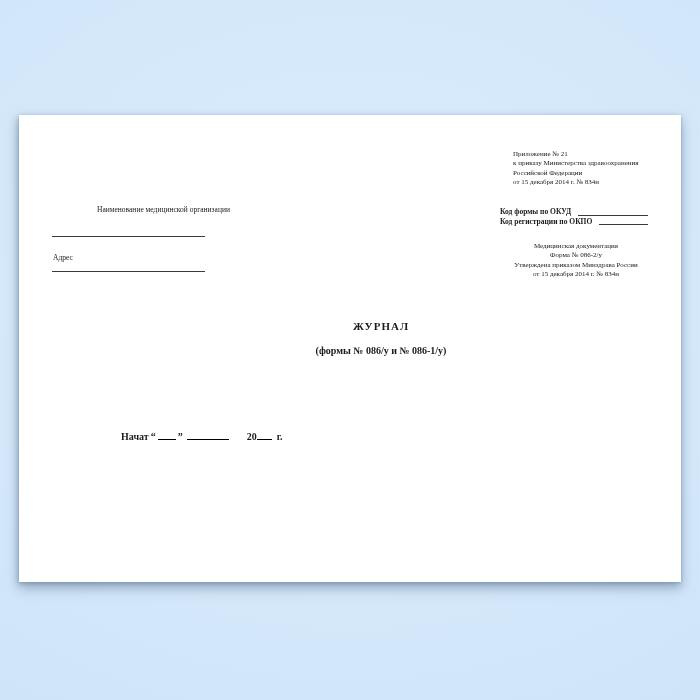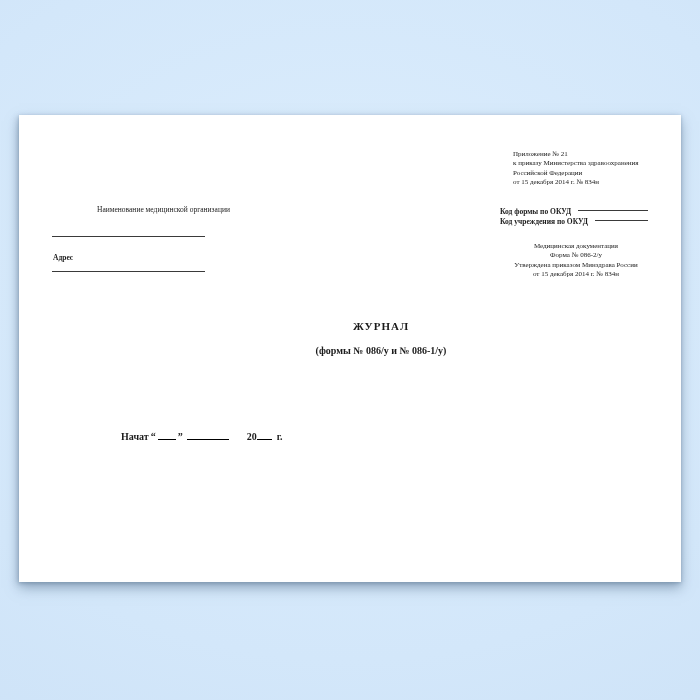--- a/index.html
+++ b/index.html
@@ -27,21 +27,21 @@
   .abs { position: absolute; }
 
   
   .org-label, .addr-label {
     left: 34px;
     font-size: 7.5px;
     line-height: 10px;
     white-space: nowrap;
   }
   .org-label { top: 90px; padding-left: 44px; }
-  .addr-label { top: 138px; font-weight: bold; }
+  .addr-label { top: 138px; }
   .fill-line {
     left: 33px;
     width: 153px;
     border-bottom: 1px solid #3a3a3a;
     height: 0;
   }
   .org-line  { top: 121px; }
   .addr-line { top: 156px; }
 
   
@@ -56,21 +56,21 @@
   
   .codes {
     left: 481px;
     top: 92px;
     width: 148px;
     font-size: 7.5px;
     font-weight: bold;
   }
   .code-row {
     display: flex;
-    align-items: center;
+    align-items: flex-end;
     line-height: 9.6px;
     white-space: nowrap;
   }
   .code-blank {
     flex: 1;
     border-bottom: 1px solid #3a3a3a;
     margin-left: 7px;
     transform: translateY(-1px);
   }
 
@@ -142,21 +142,21 @@
       <div>Российской Федерации</div>
       <div>от 15 декабря 2014 г. № 834н</div>
     </div>
 
     <div class="abs codes">
       <div class="code-row">
         <span>Код формы по ОКУД</span>
         <span class="code-blank"></span>
       </div>
       <div class="code-row">
-        <span>Код учреждения по ОКУД</span>
+        <span>Код регистрации по ОКПО</span>
         <span class="code-blank"></span>
       </div>
     </div>
 
     <div class="abs meddoc">
       <div>Медицинская документация</div>
       <div>Форма № 086-2/у</div>
       <div>Утверждена приказом Минздрава России</div>
       <div>от 15 декабря 2014 г. № 834н</div>
     </div>

